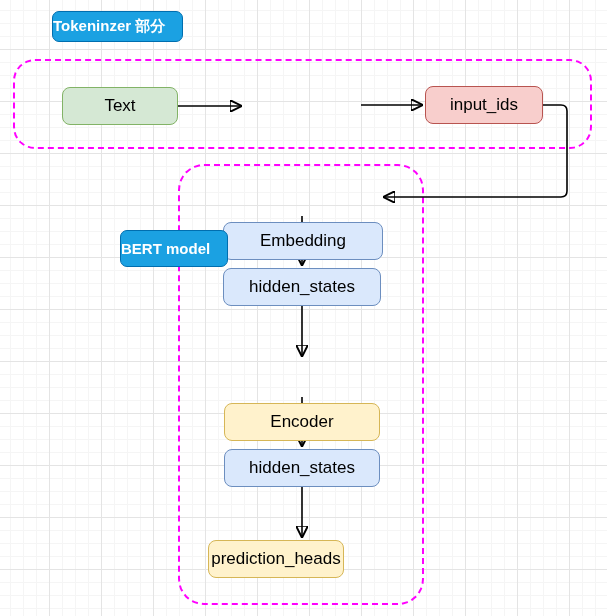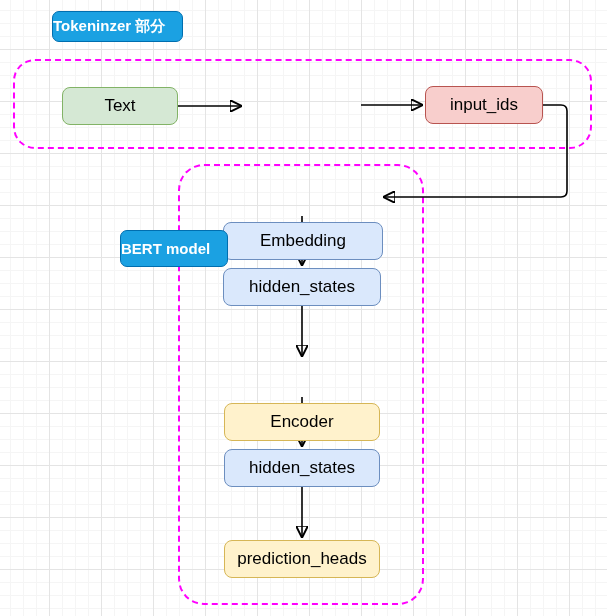--- a/index.html
+++ b/index.html
@@ -115,17 +115,17 @@
   </div>
   <div class="node blue" style="left:223px; top:268px; width:158px; height:38px;">
     <span>hidden_states</span>
   </div>
   <div class="node yellow" style="left:224px; top:359px; width:156px; height:38px;margin-top:44px;">
     <span>Encoder</span>
   </div>
   <div class="node blue" style="left:224px; top:449px; width:156px; height:38px;">
     <span>hidden_states</span>
   </div>
-  <div class="node yellow" style="left:224px; top:540px; width:156px; height:38px;">
+  <div class="node yellow" style="left:208px; top:540px; width:136px; height:38px;">
     <span>prediction_heads</span>
   </div>
 
 </div>
 
 </body></html>

